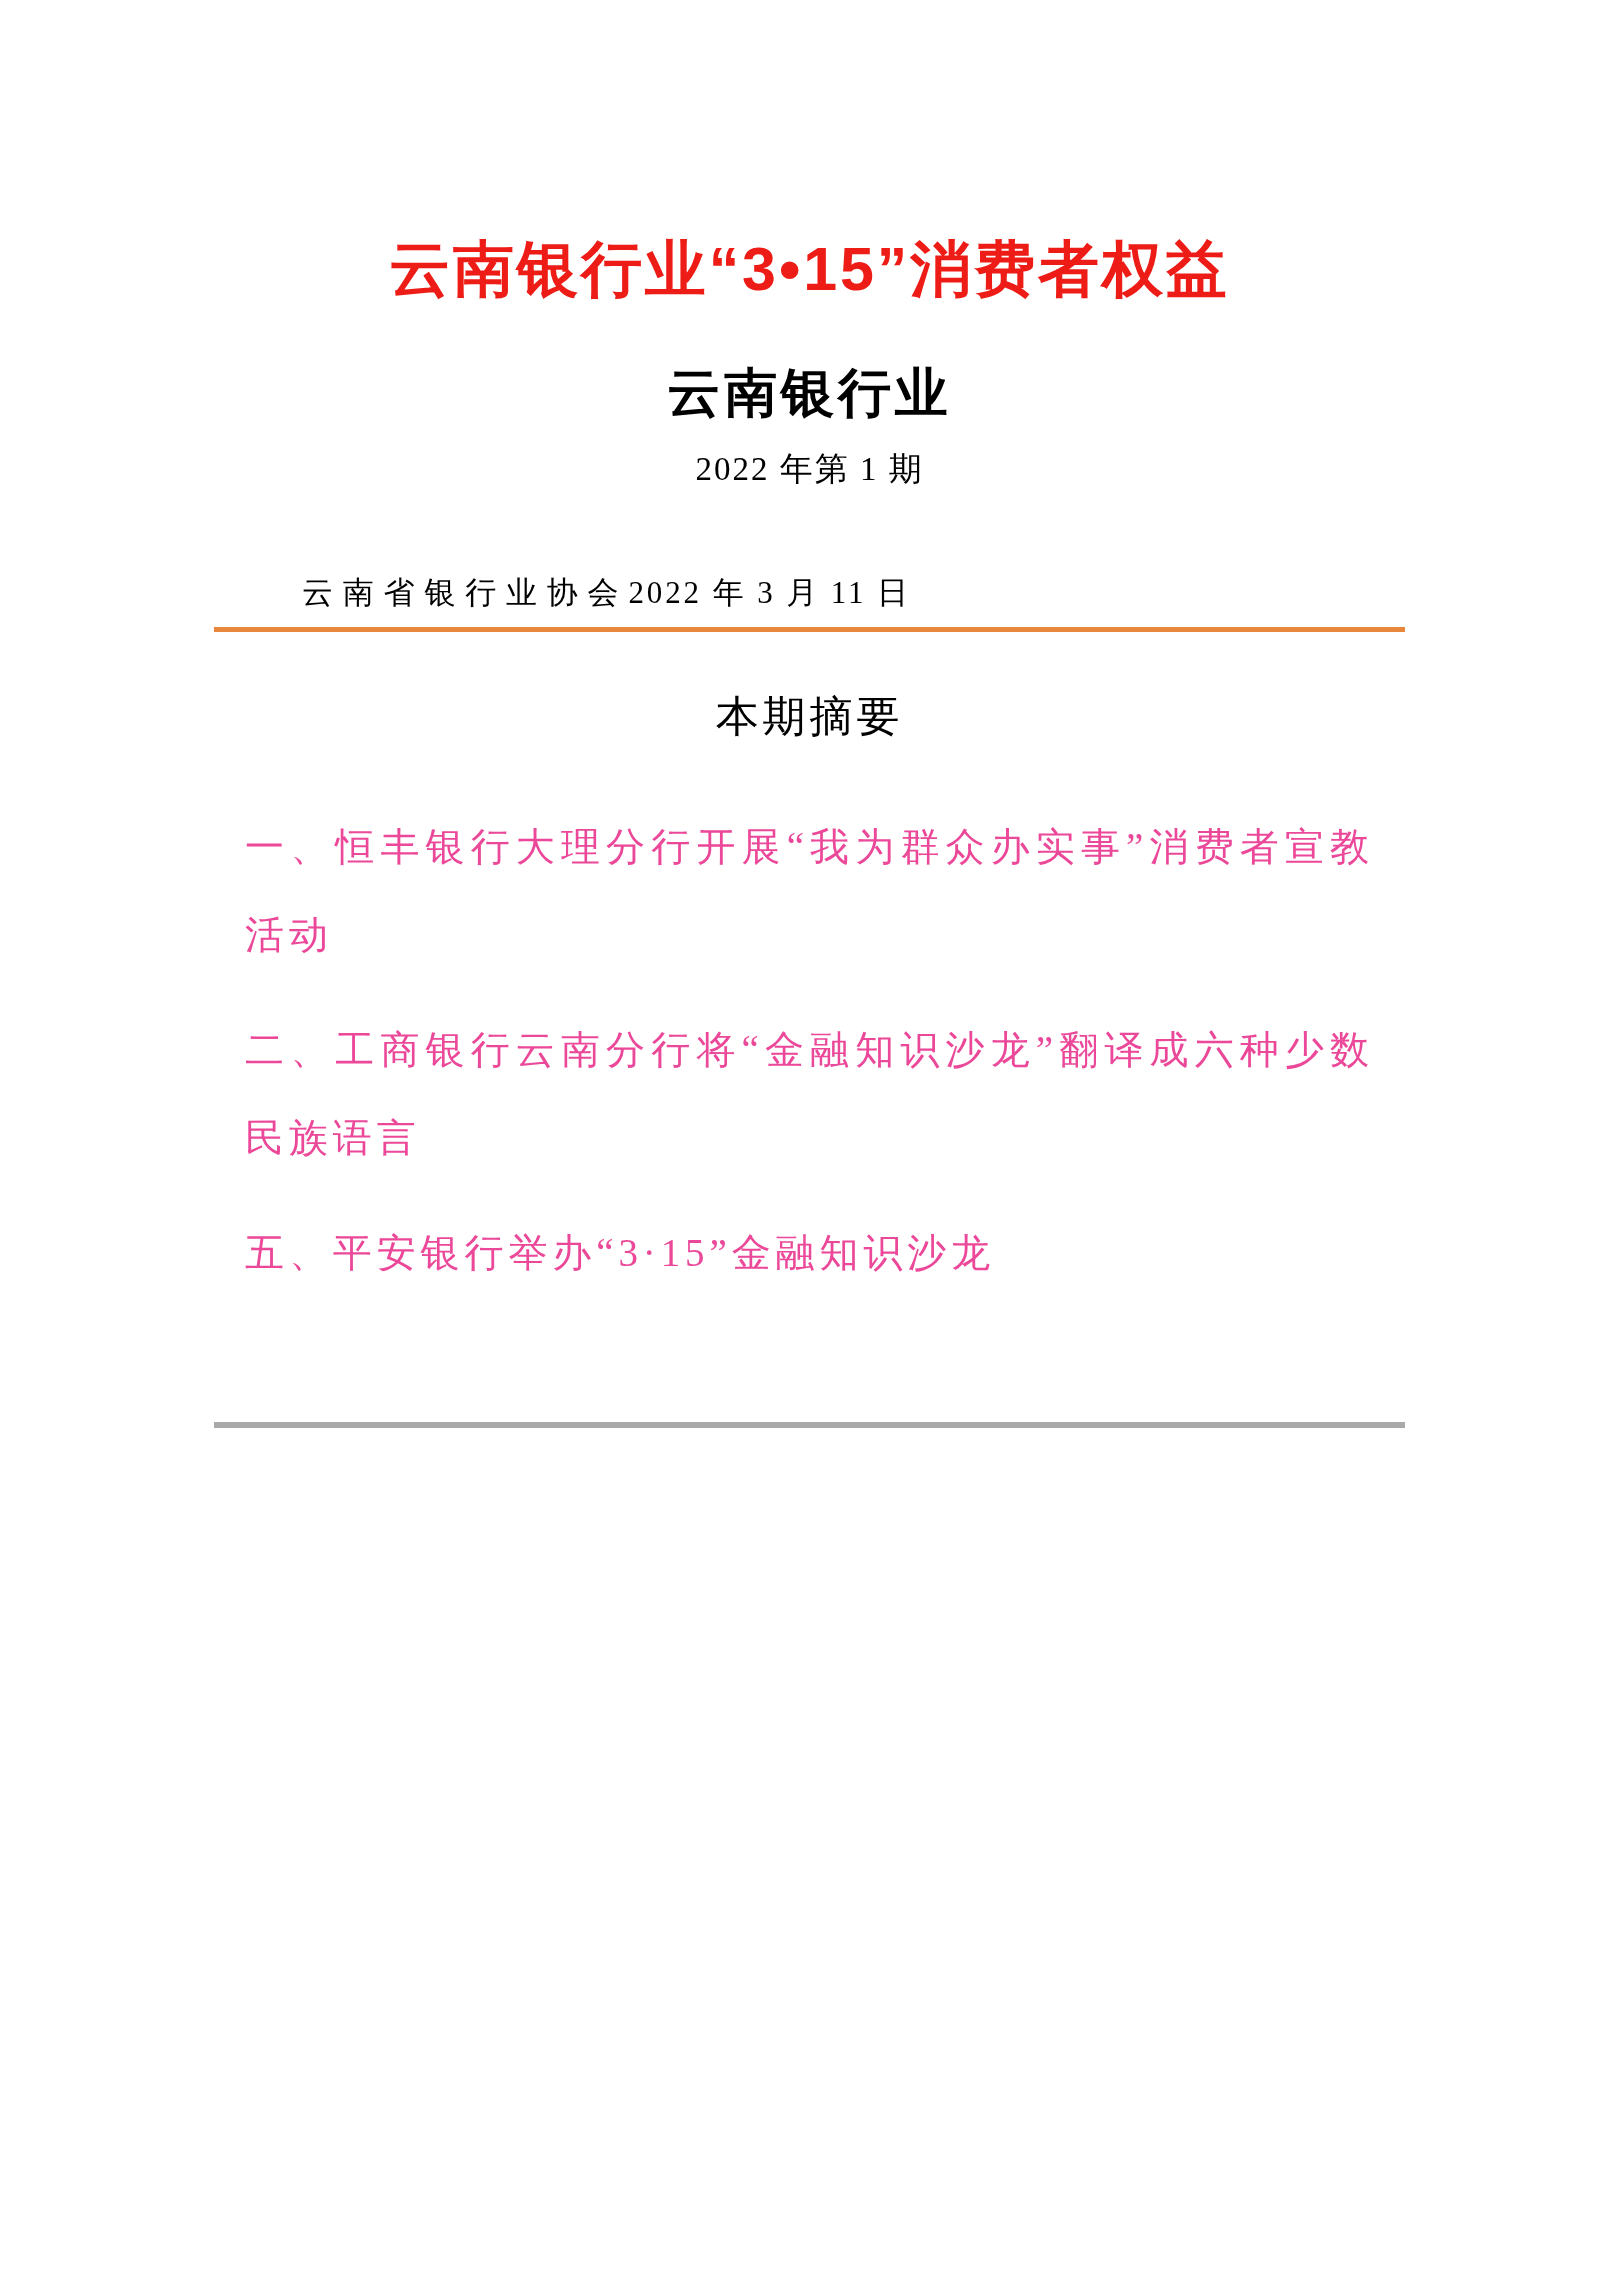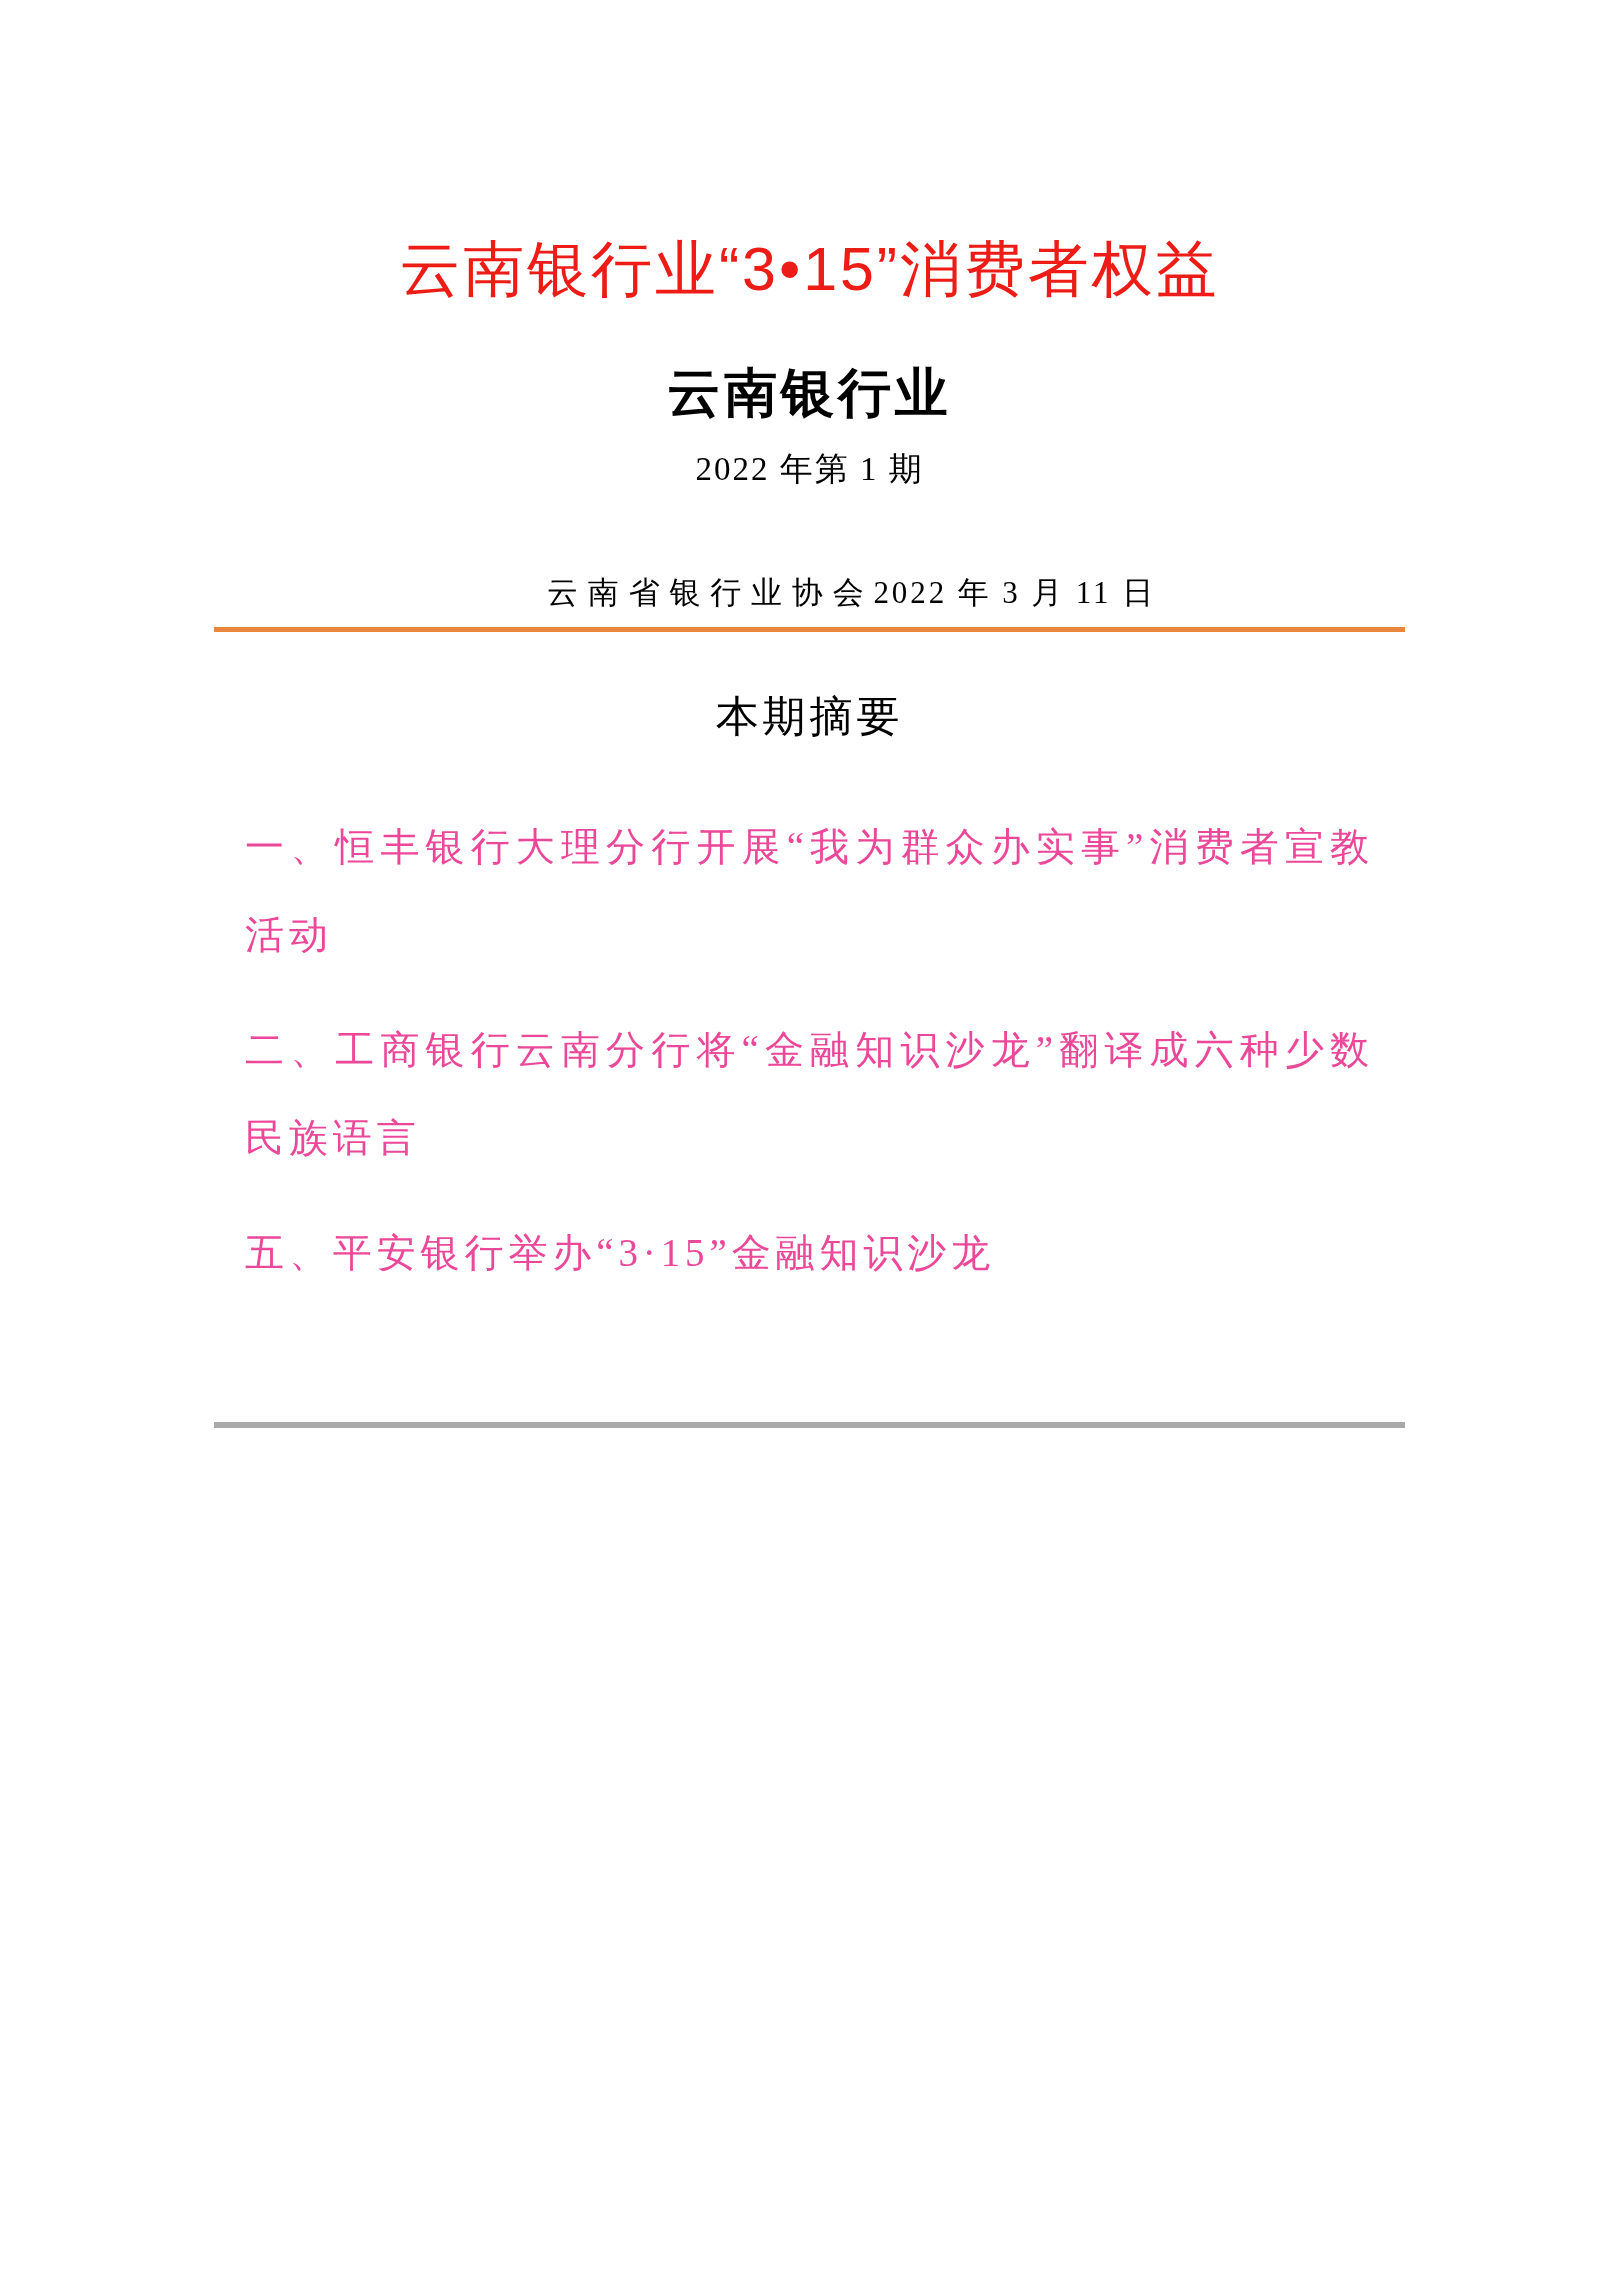--- a/index.html
+++ b/index.html
@@ -20,21 +20,21 @@
     width: 1621px;
     height: 2293px;
     padding: 223px 216px 0 214px;
   }
 
   
   .doc-title {
     text-align: center;
     color: #ED1C16;
     font-family: "Liberation Sans", sans-serif;
-    font-weight: normal;
+    font-weight: bold;
     font-size: 61px;
     line-height: 93px;
     letter-spacing: 2.9px;
   }
   .doc-subtitle {
     margin-top: 49px;
     text-align: center;
     font-family: "Liberation Sans", sans-serif;
     font-weight: bold;
     font-size: 53px;
@@ -48,21 +48,21 @@
     font-size: 33px;
     line-height: 37px;
     letter-spacing: 2px;
     color: #000000;
   }
 
   
   .masthead-row {
     margin-top: 84px;
     display: flex;
-    justify-content: center;
+    justify-content: flex-start;
     align-items: flex-end;
     font-size: 31px;
     line-height: 41px;
     padding-bottom: 13.7px;
     border-bottom: 5.9px solid #E8863C;
     color: #000000;
   }
   .masthead-org {
     letter-spacing: 9.8px;
     padding-left: 88px;

